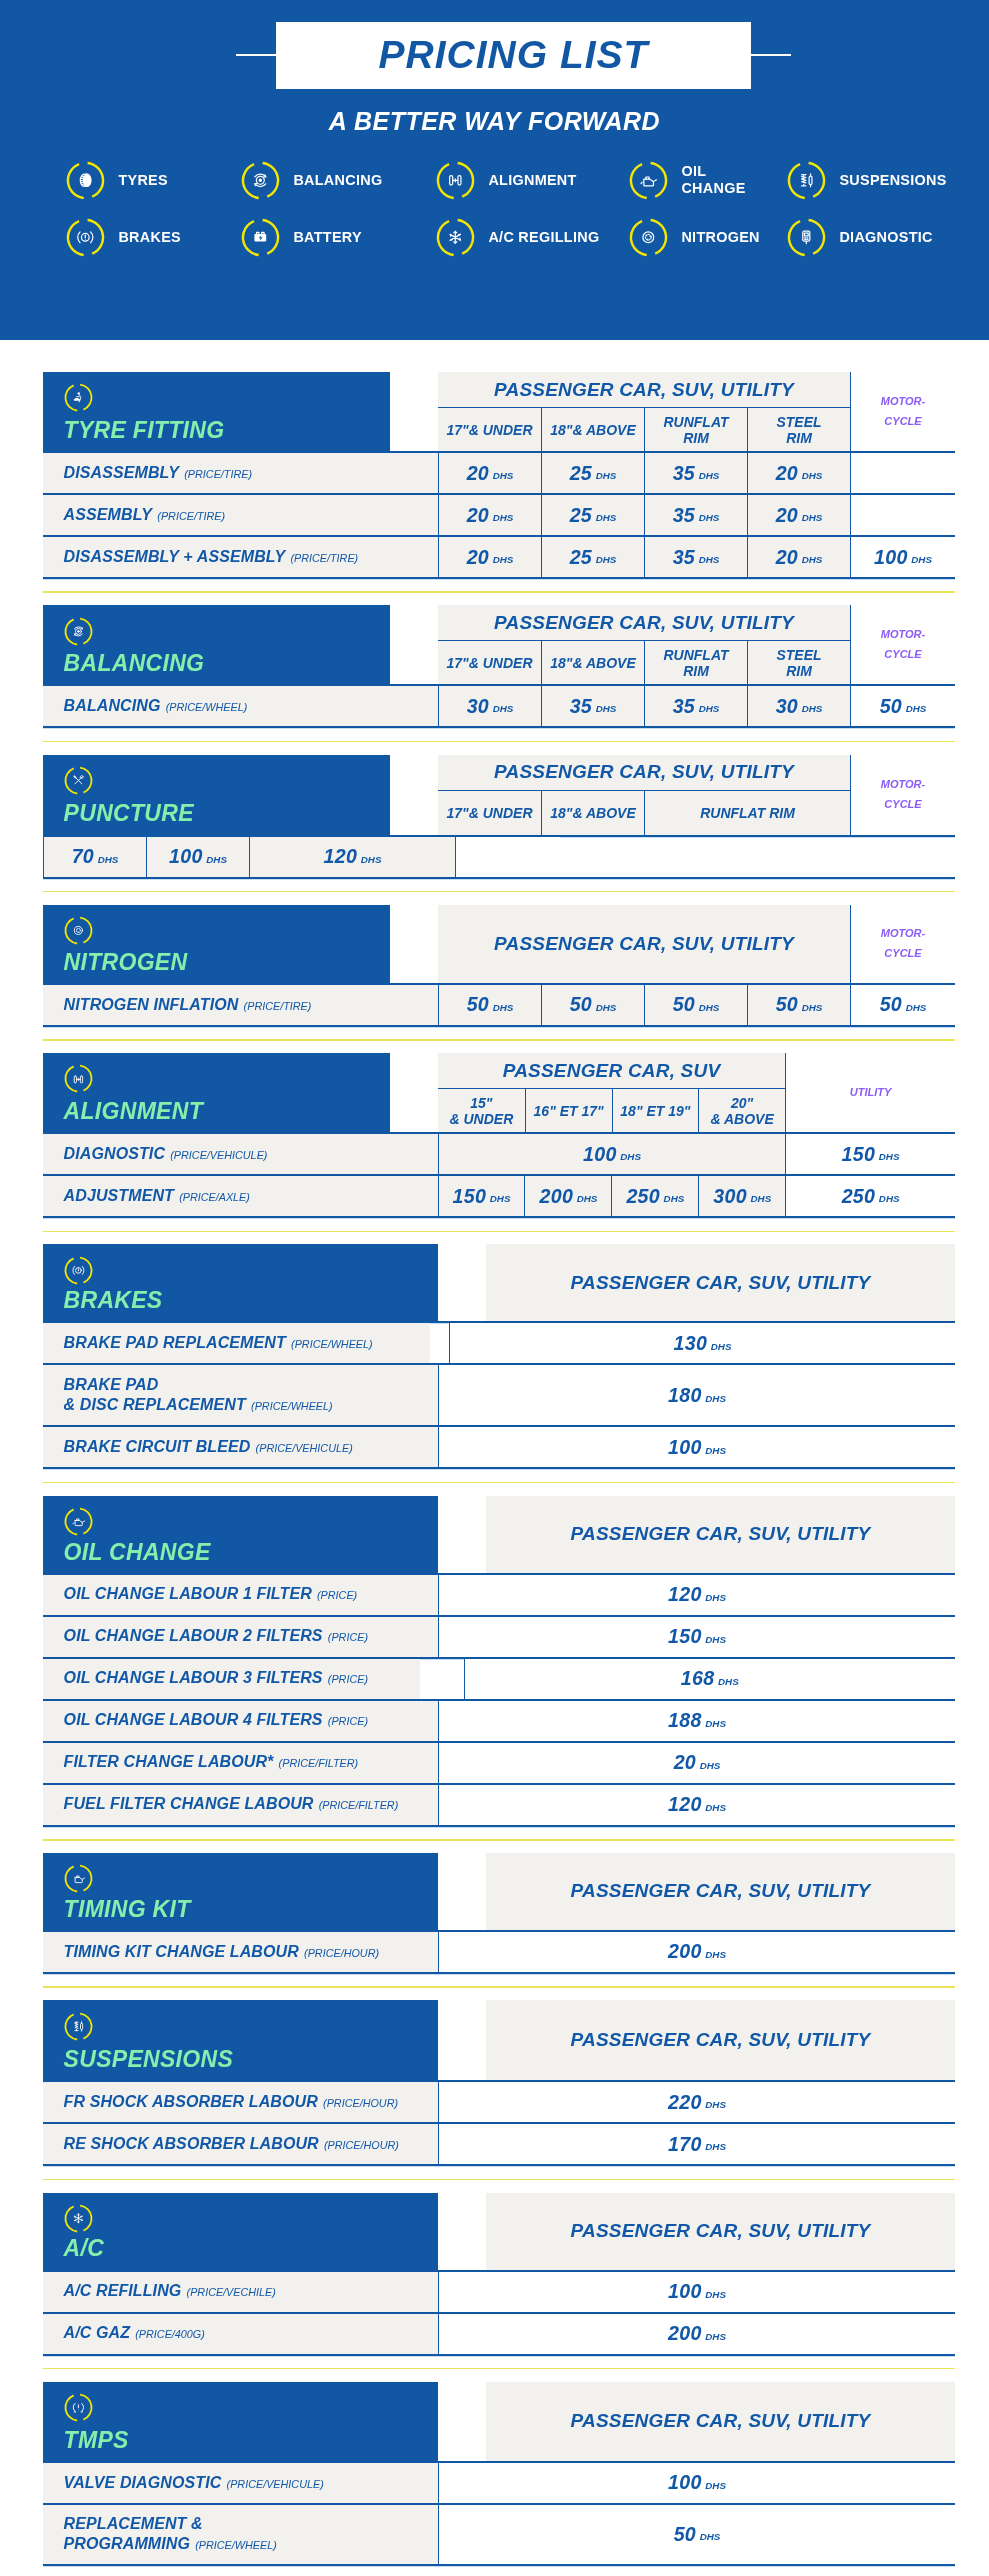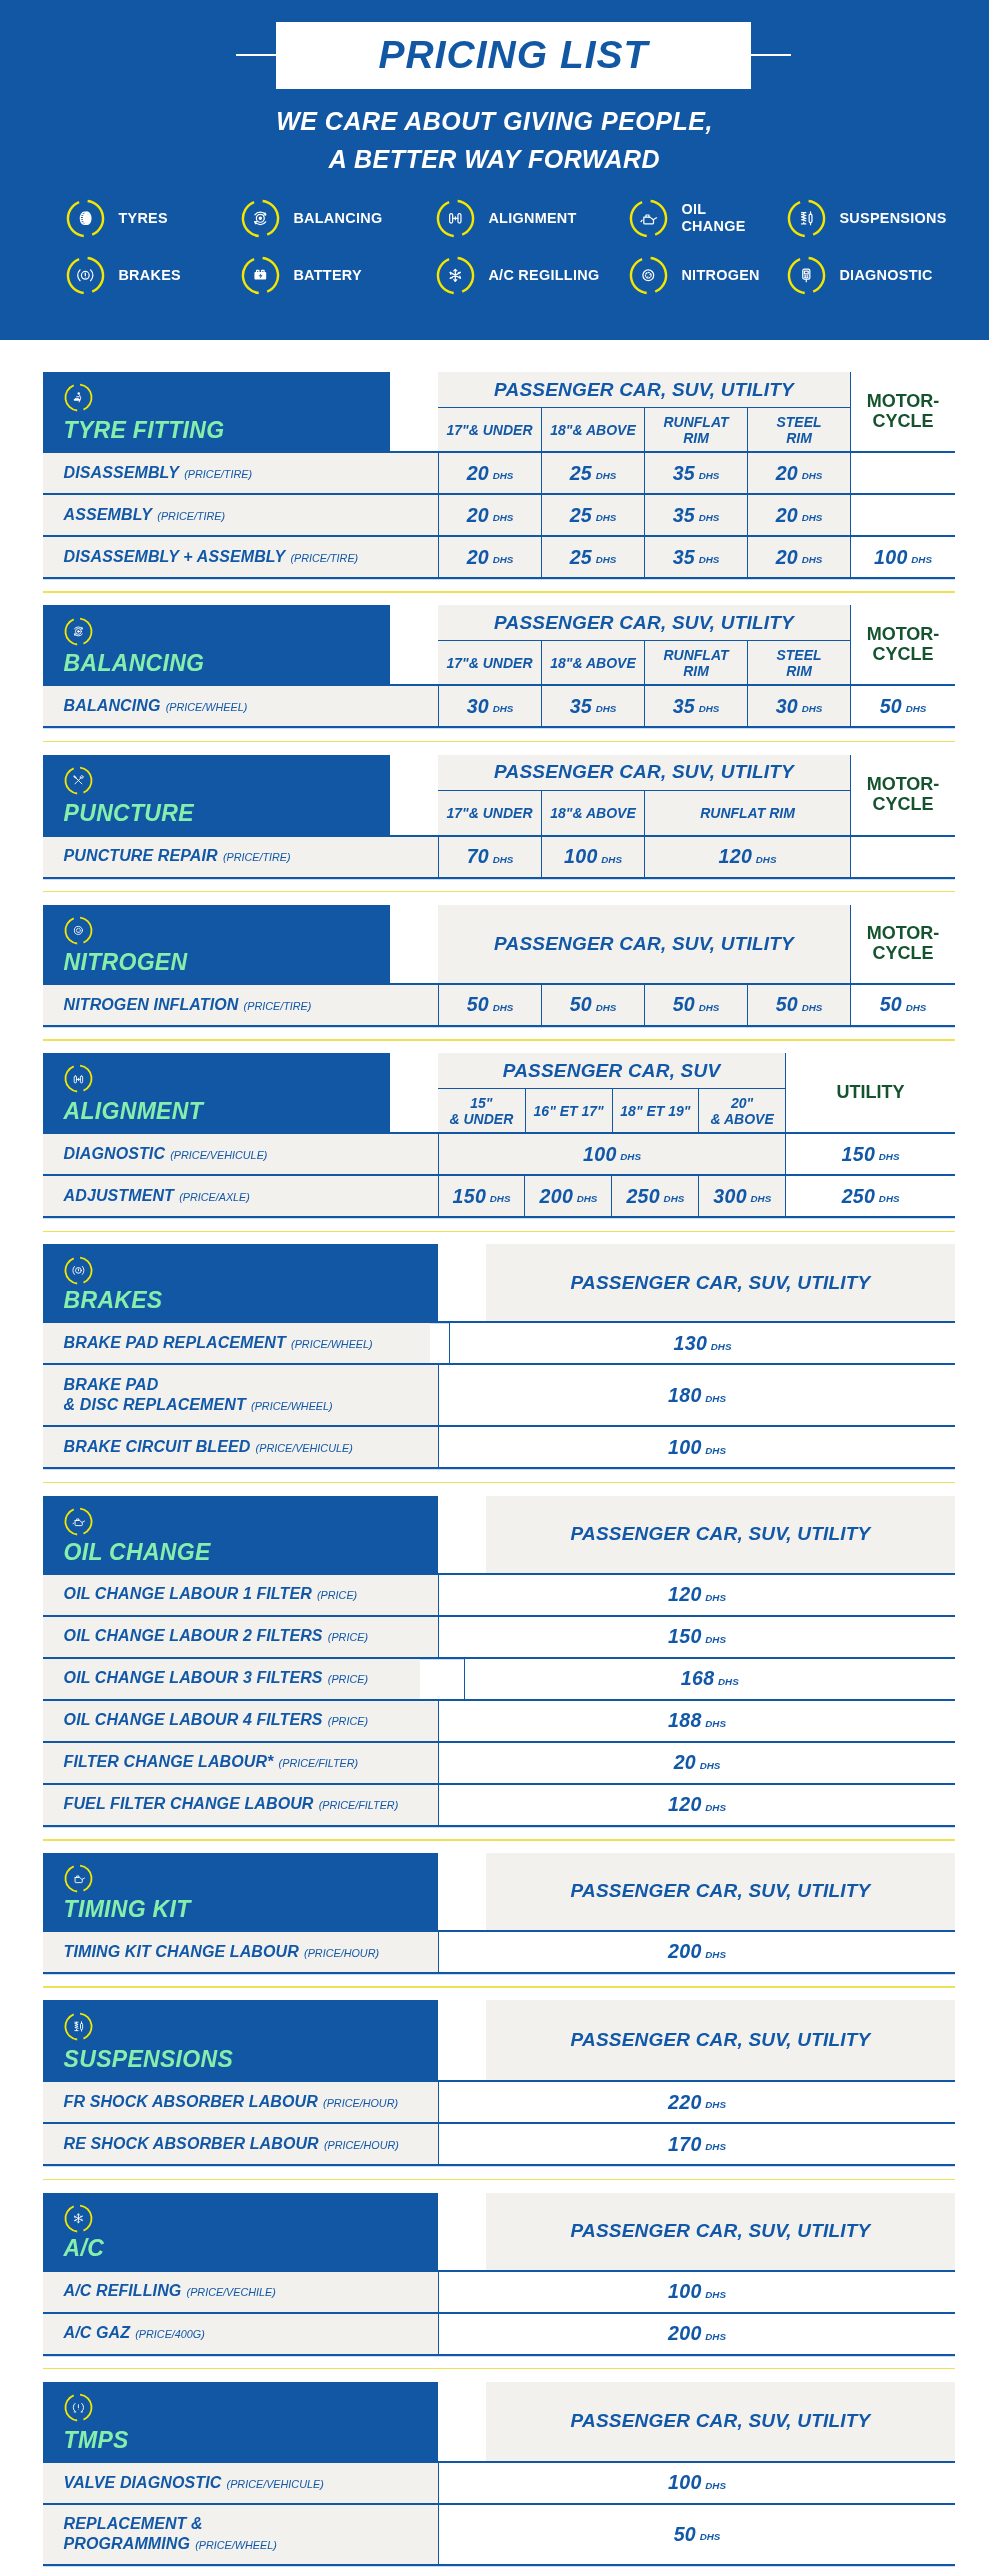--- a/index.html
+++ b/index.html
@@ -32,21 +32,21 @@
   .t-head-right { flex:1; display:flex;margin-left:48px; }
   .t-head-right.single { background:#f2f1ee; }
   .t-head-right.single .group-label { flex:1; }
   .pass-area { background:#f2f1ee; display:flex; flex-direction:column; }
   .group-label { display:flex; align-items:center; justify-content:center; color:#1258a8; font-weight:700; font-style:italic; font-size:19px; letter-spacing:0.2px; }
   .pass-area.no-sub .group-label { flex:1; }
   .pass-area.has-sub .group-label { flex:0 0 36px; border-bottom:1.5px solid #1257a3; }
   .subrow { flex:1; display:flex; }
   .subcell { display:flex; align-items:center; justify-content:center; text-align:center; color:#1258a8; font-weight:700; font-style:italic; font-size:14px; line-height:16px; white-space:pre-line; border-left:1px solid #1257a3; }
   .subcell:first-child { border-left:none; }
-  .side-head { background:#fff; border-left:1px solid #1257a3; display:flex; align-items:center; justify-content:center; text-align:center; color:#14532d; font-weight:700; font-size:18px; line-height:19.6px; white-space:pre-line; }
+  .side-head { background:#fff; border-left:1px solid #1257a3; display:flex; align-items:center; justify-content:center; text-align:center; color:#8b5cf6; font-weight:700; font-style:italic; font-size:11px; line-height:19.6px; white-space:pre-line; }
   .t-row { display:flex; border-top:2.1px solid #1257a3; box-shadow:inset 0 1px 0 #c9def2; }
   .c-label { width:395px; background:#f2f1ee; display:flex; align-items:center; padding-left:20.6px; }
   .r-label { color:#1258a8; font-weight:700; font-style:italic; font-size:16px; line-height:20.6px; white-space:pre-line; letter-spacing:0.1px; }
   .r-note { color:#1258a8; font-style:italic; font-weight:400; font-size:10.8px; margin-left:5.2px; }
   .c-val { background:#f2f1ee; border-left:1px solid #1257a3; display:flex; align-items:center; justify-content:center; }
   .c-val.white { background:#fff; }
   .c-side { background:#fff; border-left:1px solid #1257a3; display:flex; align-items:center; justify-content:center; }
   .num { color:#1258a8; font-weight:700; font-style:italic; font-size:19.6px; letter-spacing:0.3px; }
   .unit { color:#1258a8; font-weight:700; font-style:italic; font-size:9.8px; margin-left:3.6px; position:relative; top:2.6px; }
   .section-divider { width:912px; height:1.5px; background:#ece255; margin:12.4px 0; }
@@ -56,21 +56,20 @@
 
 <header class="page-header">
   <div class="title-row">
     <span class="hline"></span>
     <div class="title-box">
       <span>PRICING LIST</span>
     </div>
     <span class="hline"></span>
   </div>
   <div class="slogan">
-    <div>WE CARE ABOUT GIVING PEOPLE,</div>
     <div>A BETTER WAY FORWARD</div>
   </div>
   <div class="icons-grid" id="services-grid">
       <div class="svc">
         <span class="ring">
           <svg class="ring-arc" viewBox="0 0 80 80">
             <circle cx="40" cy="40" r="36" fill="none" stroke="#f3e600" stroke-width="5" stroke-dasharray="95 18" stroke-dashoffset="48" transform="rotate(-8 40 40)"></circle>
           </svg>
           <svg class="glyph" viewBox="0 0 48 48">
             <g fill="none" stroke="#fff" stroke-width="2.6" stroke-linecap="round" stroke-linejoin="round">
@@ -424,23 +423,20 @@
               <div class="subcell" style="width: 103px;">17"&amp; UNDER</div>
               <div class="subcell" style="width: 103px;">18"&amp; ABOVE</div>
               <div class="subcell" style="width: 206px;">RUNFLAT RIM</div>
             </div>
           </div>
           <div class="side-head" style="width: 105px;">MOTOR-
 CYCLE</div>
         </div>
       </div>
       <div class="t-row" style="height: 42px;">
-        <div class="c-label">
-          <p class="lblwrap"><span class="r-label">PUNCTURE REPAIR</span><span class="r-note">(PRICE/TIRE)</span></p>
-        </div>
         <div class="c-val" style="width: 103px;">
           <span class="num">70</span>
           <span class="unit">DHS</span>
         </div>
         <div class="c-val" style="width: 103px;">
           <span class="num">100</span>
           <span class="unit">DHS</span>
         </div>
         <div class="c-val" style="width: 206px;">
           <span class="num">120</span>

